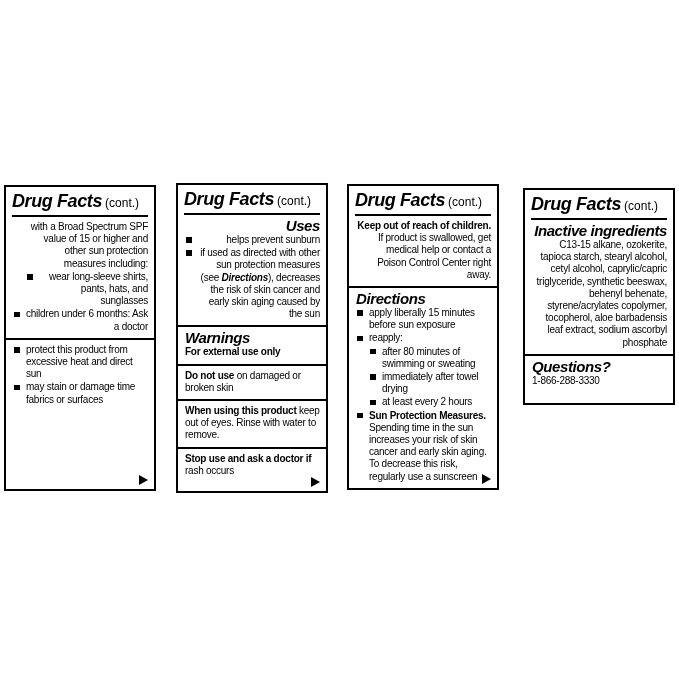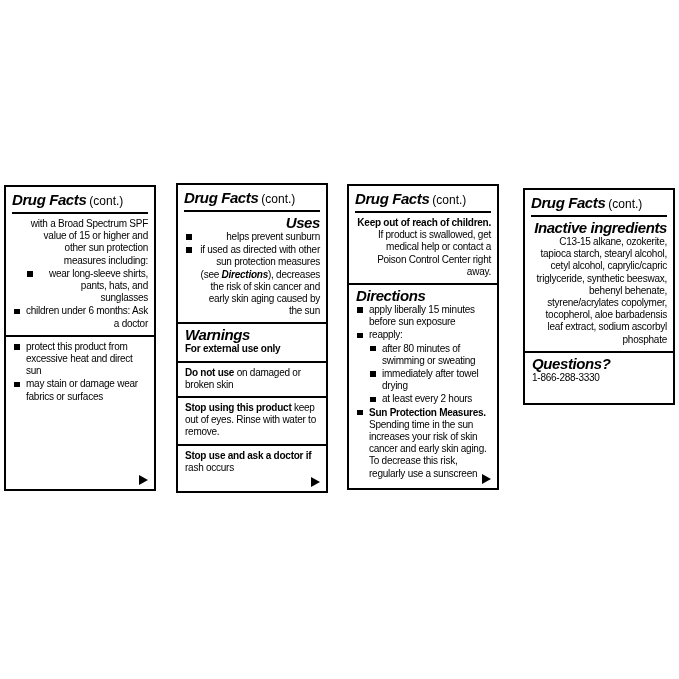--- a/index.html
+++ b/index.html
@@ -24,21 +24,21 @@
 
   .panel-header {
     margin: 3px 6px 0 6px;
     padding: 1px 0 3px 0;
     border-bottom: 2px solid #000;
     white-space: nowrap;
   }
   .df-title {
     font-weight: bold;
     font-style: italic;
-    font-size: 15px;
+    font-size: 18px;
     letter-spacing: -0.4px;
   }
   .df-cont { font-size: 12px; margin-left: 3px; }
 
   .section {
     padding: 3px 6px 4px 7px;
     border-top: 2px solid #000;
   }
   .section.first { border-top: none; text-align: right; }
 
@@ -83,40 +83,40 @@
 <div class="canvas">
   <div class="panel panel-1">
       <div class="panel-header"><span class="df-title">Drug Facts</span><span class="df-cont">(cont.)</span></div>
       <div class="section first">
         <div class="para hang"><span>with a Broad Spectrum SPF value of 15 or higher and other sun protection measures including:</span></div>
         <div class="bullet level2"><span class="sq"></span><span>wear long-sleeve shirts, pants, hats, and sunglasses</span></div>
         <div class="bullet level1"><span class="sq"></span><span>children under 6 months: Ask a doctor</span></div>
       </div>
       <div class="section">
         <div class="bullet level1"><span class="sq"></span><span>protect this product from excessive heat and direct sun</span></div>
-        <div class="bullet level1"><span class="sq"></span><span>may stain or damage wear fabrics or surfaces</span></div>
+        <div class="bullet level1"><span class="sq"></span><span>may stain or damage time fabrics or surfaces</span></div>
       </div>
       <span class="arrow"></span>
     </div>
   <div class="panel panel-2">
       <div class="panel-header"><span class="df-title">Drug Facts</span><span class="df-cont">(cont.)</span></div>
       <div class="section first">
         <div class="sec-heading">Uses</div>
         <div class="bullet level1"><span class="sq"></span><span>helps prevent sunburn</span></div>
         <div class="bullet level1"><span class="sq"></span><span>if used as directed with other sun protection measures (see </span><span class="bi">Directions</span><span>), decreases the risk of skin cancer and early skin aging caused by the sun</span></div>
       </div>
       <div class="section">
         <div class="sec-heading">Warnings</div>
         <div class="para"><span class="b">For external use only</span></div>
       </div>
       <div class="section">
         <div class="para"><span class="b">Do not use</span><span> on damaged or broken skin</span></div>
       </div>
       <div class="section">
-        <div class="para"><span class="b">Stop using this product</span><span> keep out of eyes. Rinse with water to remove.</span></div>
+        <div class="para"><span class="b">When using this product</span><span> keep out of eyes. Rinse with water to remove.</span></div>
       </div>
       <div class="section">
         <div class="para"><span class="b">Stop use and ask a doctor if</span><span> rash occurs</span></div>
       </div>
       <span class="arrow"></span>
     </div>
   <div class="panel panel-3">
       <div class="panel-header"><span class="df-title">Drug Facts</span><span class="df-cont">(cont.)</span></div>
       <div class="section first">
         <div class="para"><span class="b">Keep out of reach of children.</span><span> If product is swallowed, get medical help or contact a Poison Control Center right away.</span></div>

